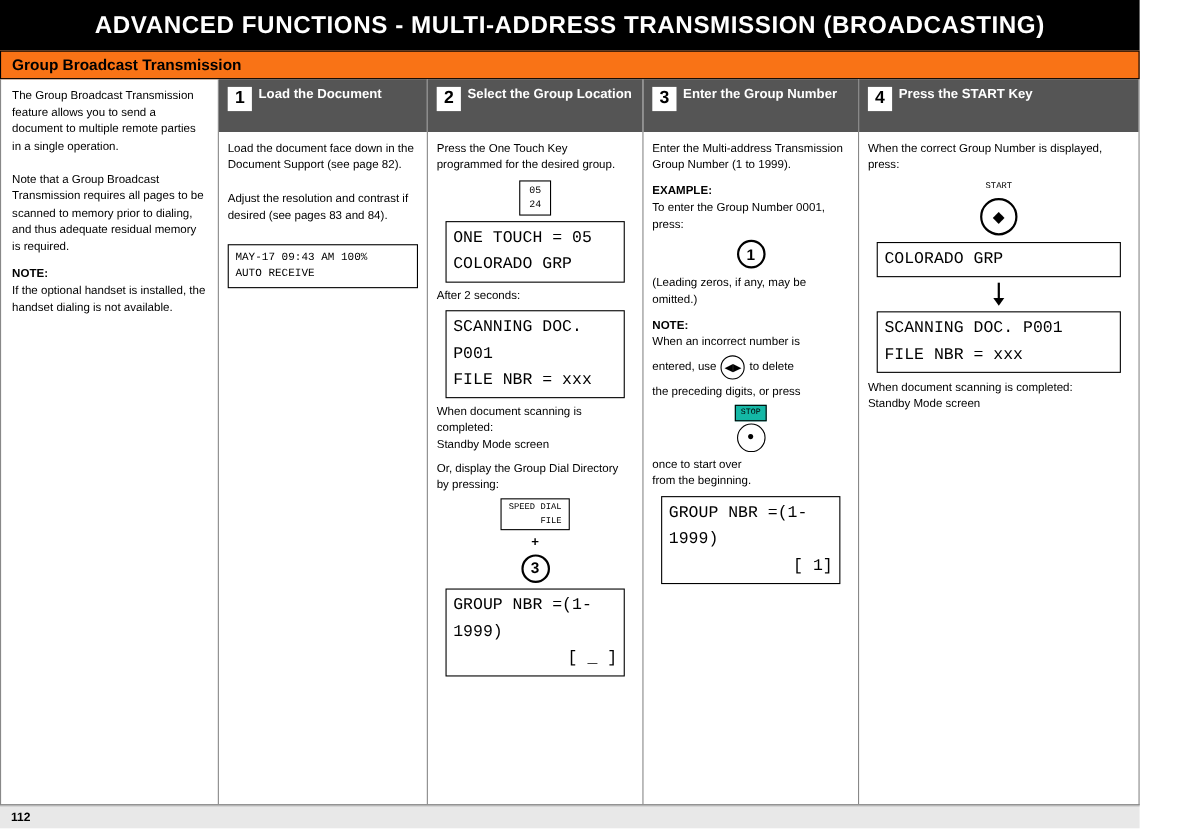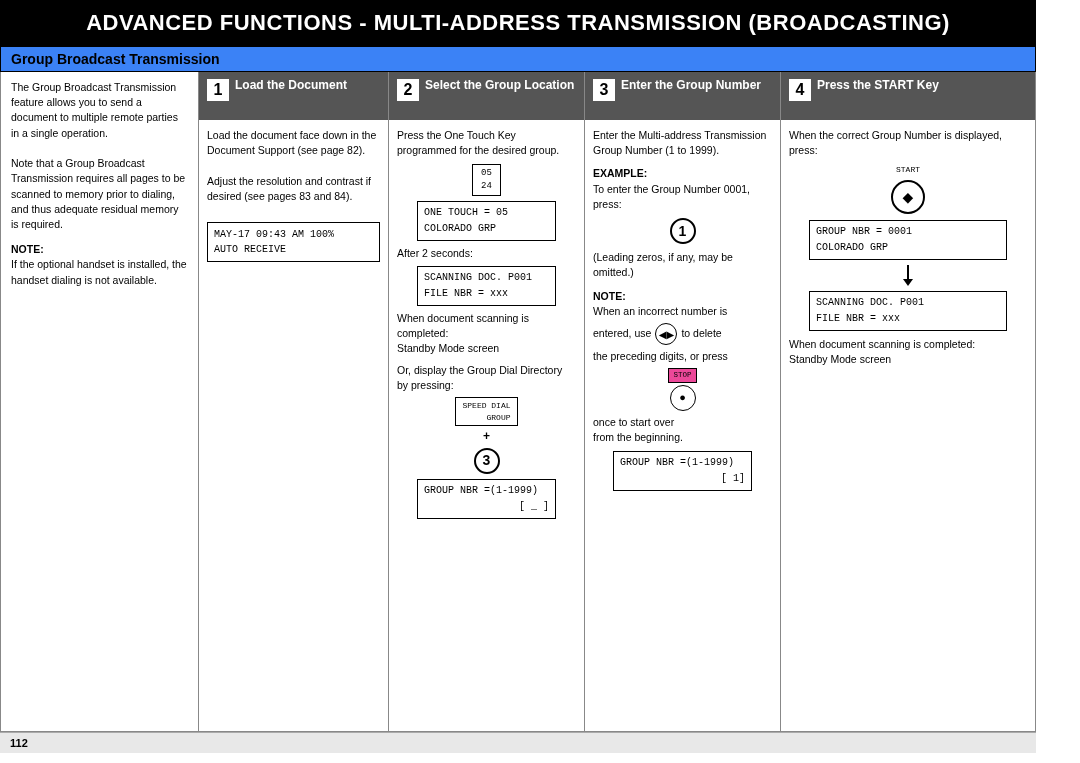--- a/index.html
+++ b/index.html
@@ -20,21 +20,21 @@
     .header {
       background: #000;
       color: #fff;
       text-align: center;
       padding: 10px 16px;
       font-size: 22px;
       font-weight: bold;
       letter-spacing: 0.5px;
     }
     .section-title-bar {
-      background: #3b82f6;
+      background: #f97316;
       border: 1.5px solid #000;
       padding: 4px 10px;
       font-size: 14px;
       font-weight: bold;
       margin: 0;
     }
     .main-content {
       display: flex;
       border: 1.5px solid #888;
       border-top: none;
@@ -172,23 +172,23 @@
     .page-number-bar {
       padding: 4px 10px;
       font-weight: bold;
       font-size: 11px;
       border-top: 1px solid #aaa;
       background: #e8e8e8;
     }
     .fax-display {
       border: 1.5px solid #000;
       font-family: 'Courier New', monospace;
-      font-size: 10px;
+      font-size: 15px;
       padding: 3px 6px;
-      margin: 5px 20px;
+      margin: 5px 8px;
       background: #fff;
       line-height: 1.6;
     }
     .nav-key {
       display: inline-block;
       width: 22px;
       height: 22px;
       border-radius: 50%;
       border: 1.5px solid #000;
       text-align: center;
@@ -198,21 +198,21 @@
     }
     .stop-btn {
       display: block;
       border: 1.5px solid #000;
       font-size: 7.5px;
       font-family: 'Courier New', monospace;
       padding: 1px 4px;
       text-align: center;
       width: fit-content;
       margin: 0 auto;
-      background: #ec4899;
+      background: #14b8a6;
     }
     .number-circle {
       width: 26px;
       height: 26px;
       border-radius: 50%;
       border: 2px solid #000;
       display: flex;
       align-items: center;
       justify-content: center;
       font-size: 14px;
@@ -288,21 +288,21 @@
           </div>
 
           <p class="mt4">When document scanning is completed:</p>
           <p>Standby Mode screen</p>
 
           <p class="mt6">Or, display the Group Dial Directory by pressing:</p>
 
           <div style="text-align:center; margin:4px 0 0;">
             <div class="speed-dial-icon">
               <span>SPEED DIAL</span><br>
-              <span>GROUP</span>
+              <span>FILE</span>
             </div>
             <div style="font-size:12px; font-weight:bold; margin:2px 0;">+</div>
             <div class="number-circle">3</div>
           </div>
 
           <div class="fax-display">
             <div>GROUP NBR =(1-1999)</div>
             <div style="text-align:right;">[ _ ]</div>
           </div>
         </div>
@@ -355,21 +355,20 @@
         </div>
         <div class="step-body">
           <p>When the correct Group Number is displayed, press:</p>
 
           <div style="text-align:center; margin:6px 0;">
             <div style="font-size:8px; font-family:'Courier New',monospace; margin-bottom:2px;">START</div>
             <div class="circle-btn">◆</div>
           </div>
 
           <div class="fax-display">
-            <div>GROUP NBR =      0001</div>
             <div>COLORADO GRP</div>
           </div>
 
           <div class="arrow-down">
             <div class="arrow-line"></div>
             <div class="arrow-head"></div>
           </div>
 
           <div class="fax-display">
             <div>SCANNING DOC.   P001</div>

